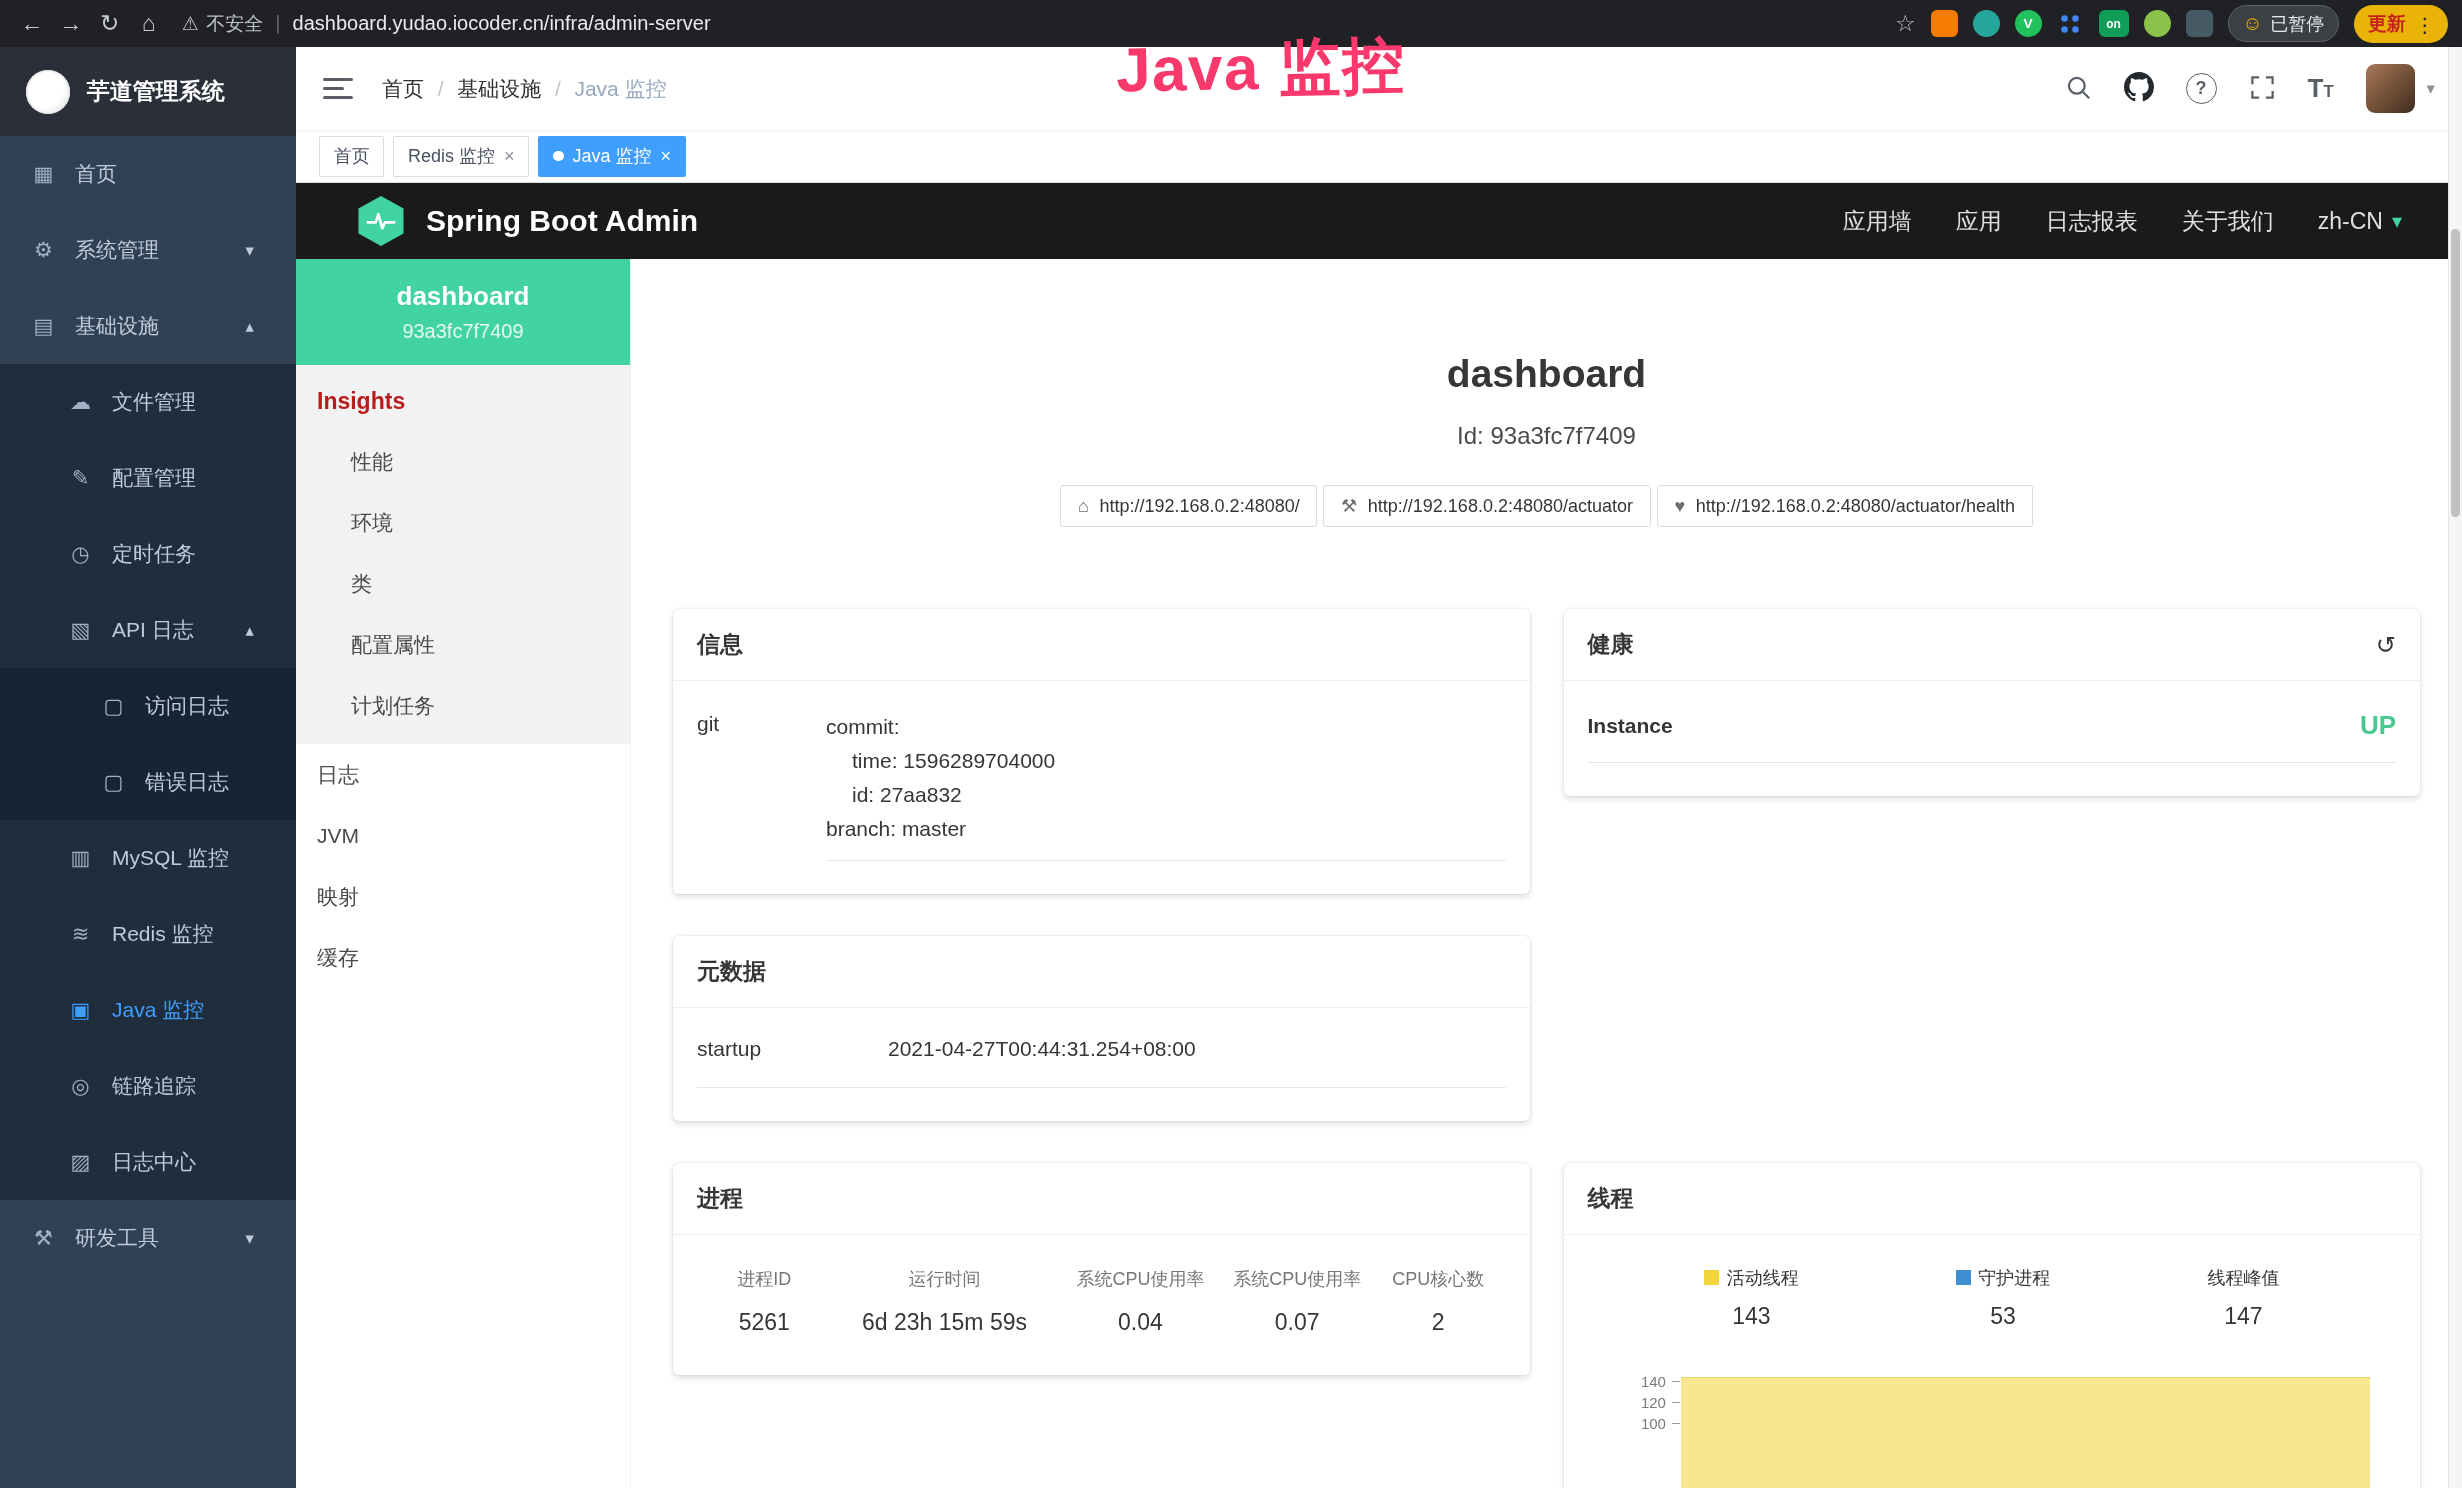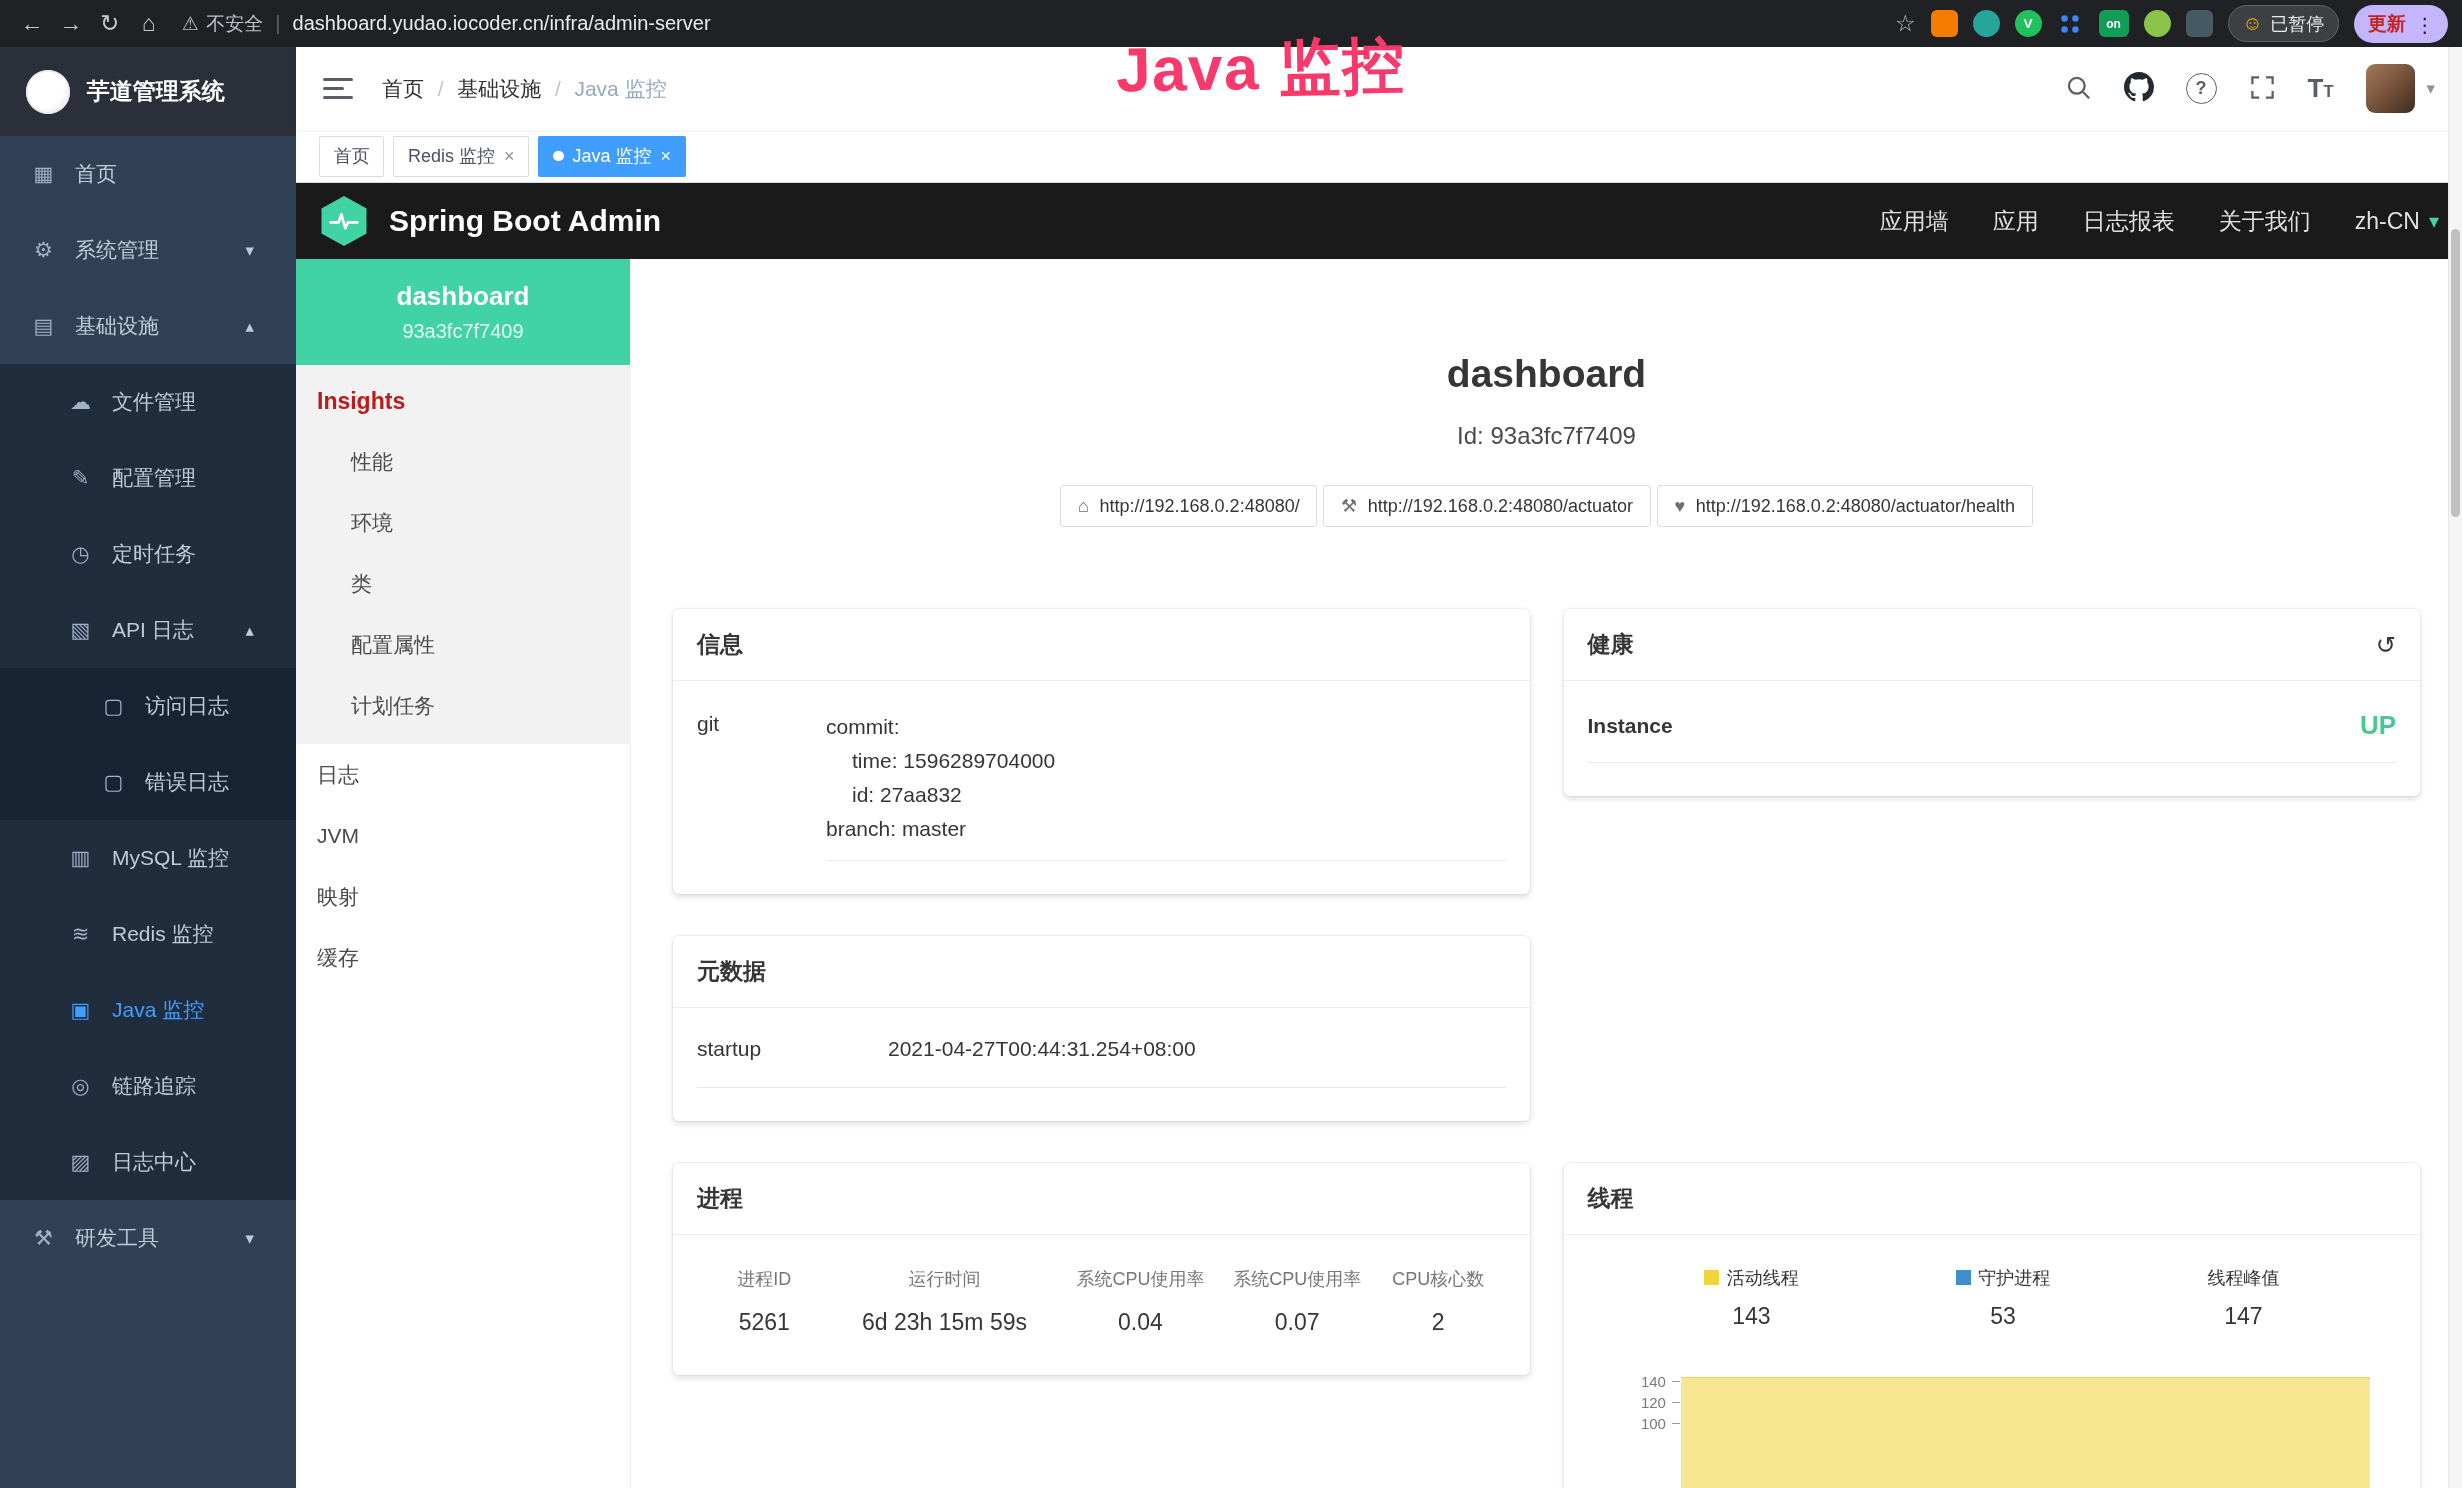--- a/index.html
+++ b/index.html
@@ -17,21 +17,21 @@
   .ext{width:27px;height:27px;border-radius:50%;display:flex;align-items:center;justify-content:center;font-size:13.7px;color:#fff;font-weight:bold}
   .ext.fox{background:#f57c00;border-radius:6px}
   .ext.drop{background:#26a69a}
   .ext.vue{background:#21c25e}
   .ext.grid{background:transparent}
   .ext.onb{background:#0f9d58;border-radius:6px;font-size:12px;width:30px}
   .ext.leaf{background:#8bc34a}
   .ext.puzzle{background:#455a64;border-radius:6px}
   .pill-paused{display:flex;align-items:center;gap:7.6px;background:#3c4043;border:0.8px solid #5f6368;color:#e8eaed;border-radius:20px;padding:5.3px 13.7px;font-size:18px}
   .pill-paused .smile{color:#fbbc04;font-size:20px}
-  .pill-update{display:flex;align-items:flex-end;gap:9px;background:#c4b5fd;border-radius:20px;padding:6px 13.7px;font-size:19px;color:#c5221f;font-weight:bold}
+  .pill-update{display:flex;align-items:flex-end;gap:9px;background:#eab308;border-radius:20px;padding:6px 13.7px;font-size:19px;color:#c5221f;font-weight:bold}
   .pill-update .kebab{color:#202124;font-weight:normal;font-size:20px}
 
   
   .app{position:absolute;top:47px;left:0;right:0;bottom:0;display:flex}
 
   
   .sidebar{width:296px;background:#304156;color:#bfcbd9;display:flex;flex-direction:column;flex-shrink:0}
   .logo-row{height:89px;background:#2b2f3a;display:flex;align-items:center;gap:16.7px;padding-left:26px;flex-shrink:0}
   .logo-circle{width:44px;height:44px;border-radius:50%;background:radial-gradient(circle at 35% 35%,#fff 55%,#d8d8d8 100%);box-shadow:inset 0 0 0 1.5px #e8e8e8}
   .logo-title{color:#fff;font-size:23px;font-weight:bold}
@@ -65,21 +65,21 @@
   
   .tags{height:52px;background:#fff;border-bottom:0.8px solid #d8dce5;display:flex;align-items:center;gap:9px;padding:0 23px;flex-shrink:0}
   .tag{height:39px;display:inline-flex;align-items:center;gap:9px;padding:0 13.7px;border:0.8px solid #d8dce5;border-radius:1.5px;font-size:18px;color:#495060;background:#fff;cursor:pointer}
   .tag .x{font-size:18px;color:#8b8f98}
   .tag.active{background:#409EFF;border-color:#409EFF;color:#fff}
   .tag.active .x{color:#fff}
   .tag .dot{width:10.6px;height:10.6px;border-radius:50%;background:#fff;display:inline-block}
 
   
   .sba{flex:1;display:flex;flex-direction:column;min-height:0}
-  .sba-top{height:76px;background:#1a1a1a;display:flex;align-items:center;padding:0 23px;color:#ececec;flex-shrink:0}
+  .sba-top{height:76px;background:#1a1a1a;display:flex;align-items:center;padding:0 60px;color:#ececec;flex-shrink:0}
   .brand{display:flex;align-items:center;gap:20px}
   .hex{width:50px;height:50px;background:#42d3a5;clip-path:polygon(50% 0,95% 25%,95% 75%,50% 100%,5% 75%,5% 25%);display:flex;align-items:center;justify-content:center}
   .brand-name{font-size:30px;font-weight:bold;color:#fff}
   .sba-nav{margin-left:auto;display:flex;align-items:center;gap:44px;font-size:23px;color:#e0e0e0}
   .sba-nav .item{cursor:pointer}
   .locale{display:flex;align-items:center;gap:9px}
   .locale .lcaret{color:#42d3a5;font-size:20px}
 
   .sba-body{flex:1;display:flex;min-height:0}
   .sba-side{width:334px;background:#fff;flex-shrink:0;display:flex;flex-direction:column;border-right:0.8px solid #f0f0f0}

